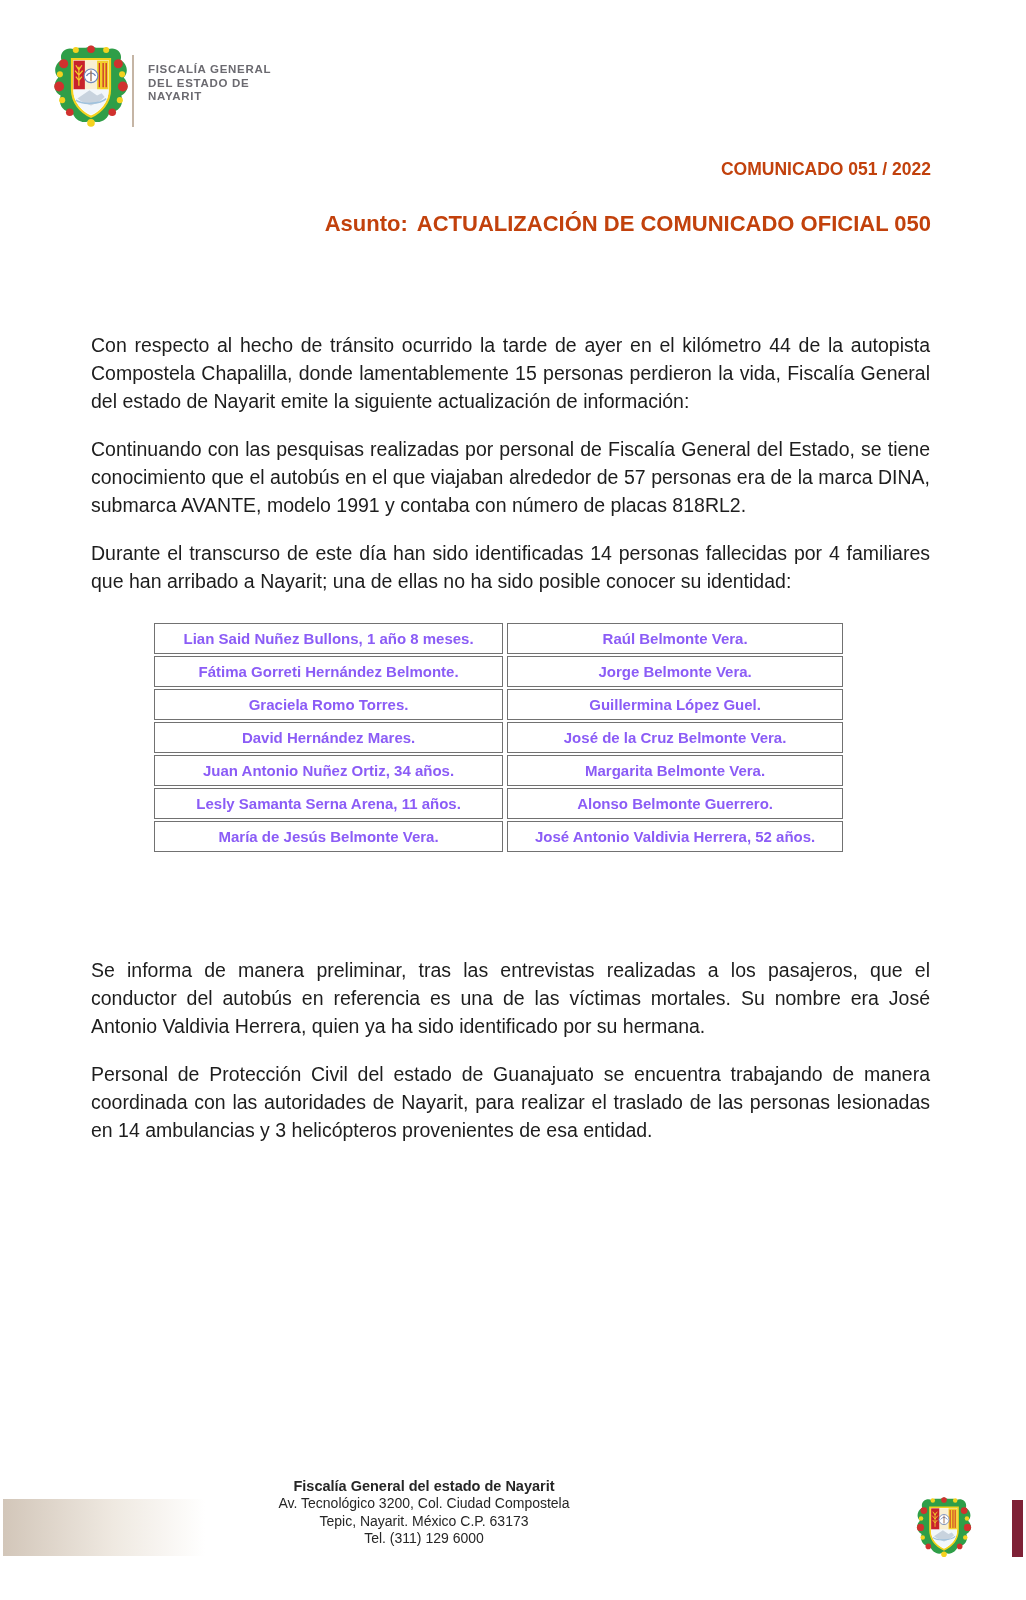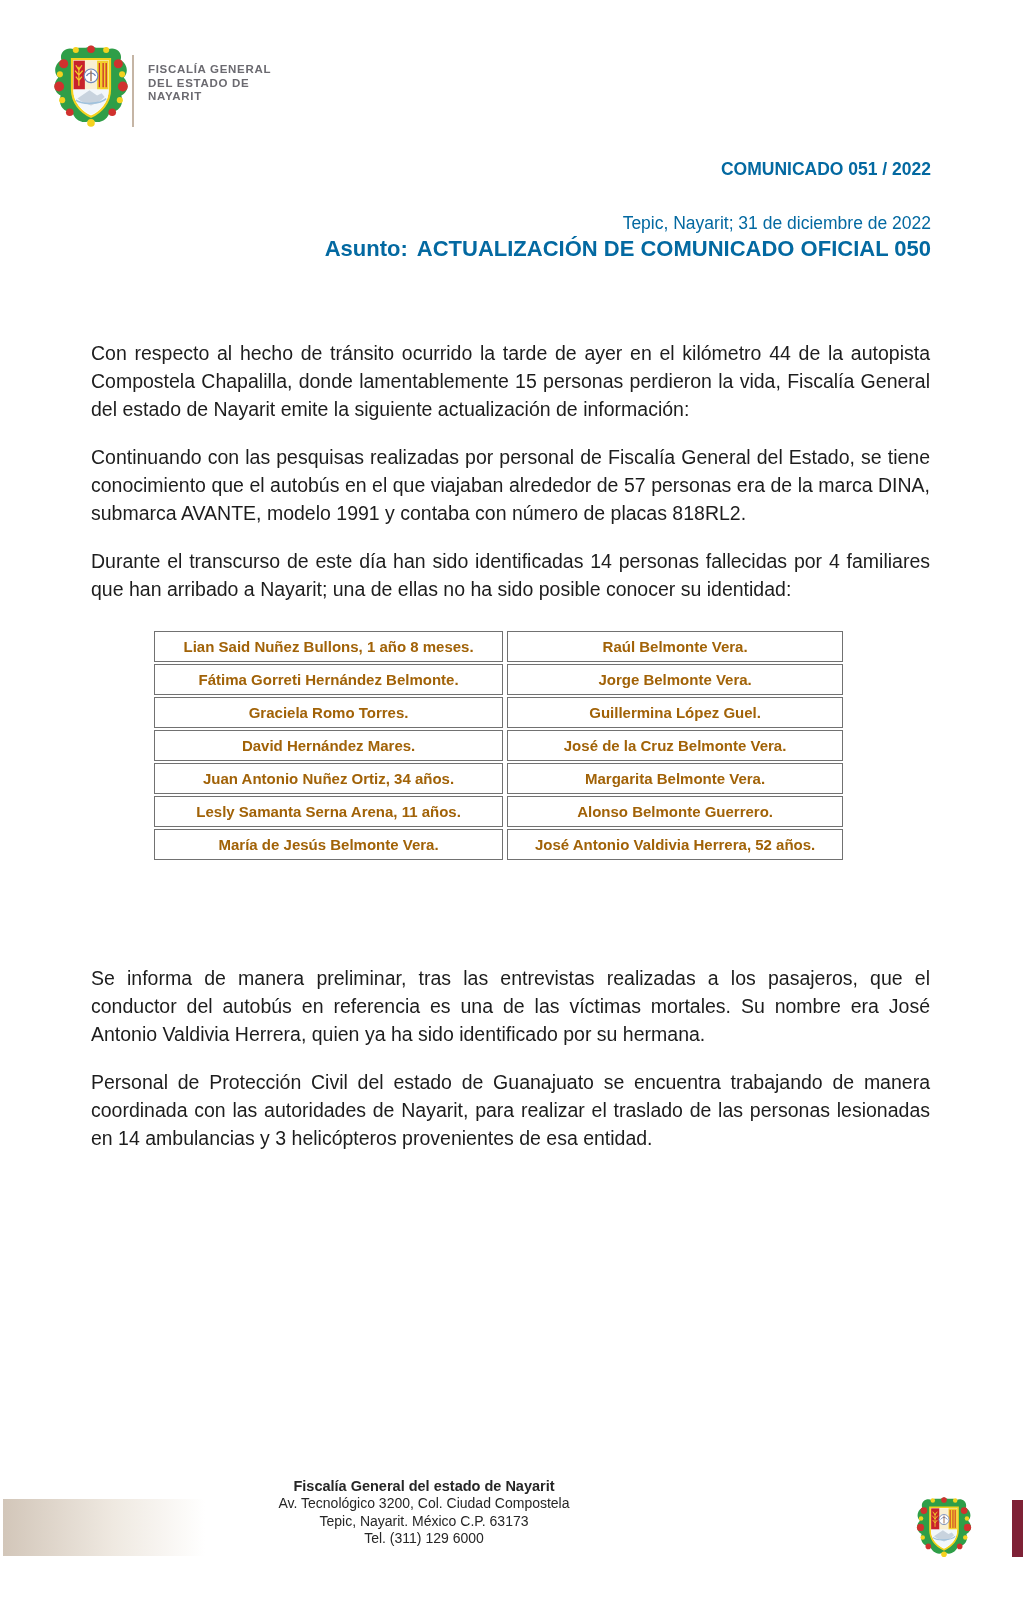--- a/index.html
+++ b/index.html
@@ -6,35 +6,35 @@
   .page{position:relative;width:1026px;height:1600px;background:#ffffff;overflow:hidden;
         font-family:"Liberation Sans",sans-serif;}
 
   
   .brand-logo{position:absolute;left:53px;top:44px;width:76px;height:88px;}
   .brand-divider{position:absolute;left:132px;top:55px;width:2px;height:72px;background:#c5b5a5;}
   .brand-text{position:absolute;left:148px;top:63px;font-size:11.5px;line-height:13.6px;
               font-weight:bold;color:#6b6a70;letter-spacing:0.7px;}
 
   
-  .title-block{position:absolute;top:159px;right:95px;text-align:right;color:#0369a1;}
+  .title-block{position:absolute;top:159px;right:95px;text-align:right;color:#c2410c;}
   .comunicado{font-weight:bold;font-size:17.5px;margin-bottom:31px;}
   .dateline{font-size:17.5px;line-height:25px;}
   .subject{font-size:22px;font-weight:bold;line-height:25px;}
   .subject .lbl{margin-right:9px;}
 
   
   .body-text{position:absolute;left:91px;top:331px;width:839px;color:#1d1d1d;}
-  .body-text p{margin:8px 0 20px 0;font-size:19.5px;line-height:28px;text-align:justify;}
+  .body-text p{margin:0 0 20px 0;font-size:19.5px;line-height:28px;text-align:justify;}
 
   
   table.victims{margin:26px 0 102px 59px;border-collapse:separate;border-spacing:4px 2px;
                 width:697px;table-layout:fixed;}
   table.victims td{border:1px solid #717171;height:29px;text-align:center;vertical-align:middle;
-                   font-weight:bold;font-size:15px;color:#a16207;padding:0 4px;}
+                   font-weight:bold;font-size:15px;color:#8b5cf6;padding:0 4px;}
   td.col-left{width:51%;}
   td.col-right{width:49%;}
 
   
   .footer-text{position:absolute;left:0;top:1477px;width:848px;text-align:center;color:#262626;}
   .footer-org{font-weight:bold;font-size:14.5px;line-height:18px;}
   .footer-line{font-size:14px;line-height:17.5px;}
   .gradient-bar{position:absolute;left:3px;top:1499px;width:202px;height:57px;
                 background:linear-gradient(90deg,#d2c6b9 0%,#efe9e1 55%,#ffffff 100%);}
   .footer-logo{position:absolute;left:916px;top:1496px;width:56px;height:65px;}
@@ -84,21 +84,20 @@
   </svg>
   <div class="brand-divider"></div>
   <div class="brand-text">
     <div>FISCALÍA GENERAL</div>
     <div>DEL ESTADO DE</div>
     <div>NAYARIT</div>
   </div>
 
   <div class="title-block">
     <div class="comunicado">COMUNICADO 051 / 2022</div>
-    <div class="dateline">Tepic, Nayarit; 31 de diciembre de 2022</div>
     <div class="subject">
       <span class="lbl">Asunto:</span><span>ACTUALIZACIÓN DE COMUNICADO OFICIAL 050</span>
     </div>
   </div>
 
   <div class="body-text">
     <p>Con respecto al hecho de tránsito ocurrido la tarde de ayer en el kilómetro 44 de la autopista Compostela Chapalilla, donde lamentablemente 15 personas perdieron la vida, Fiscalía General del estado de Nayarit emite la siguiente actualización de información:</p>
     <p>Continuando con las pesquisas realizadas por personal de Fiscalía General del Estado, se tiene conocimiento que el autobús en el que viajaban alrededor de 57 personas era de la marca DINA, submarca AVANTE, modelo 1991 y contaba con número de placas 818RL2.</p>
     <p>Durante el transcurso de este día han sido identificadas 14 personas fallecidas por 4 familiares que han arribado a Nayarit; una de ellas no ha sido posible conocer su identidad:</p>
 

